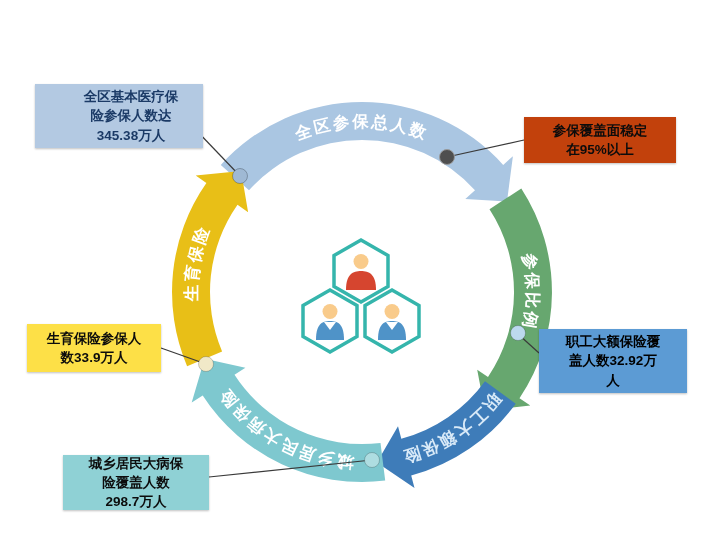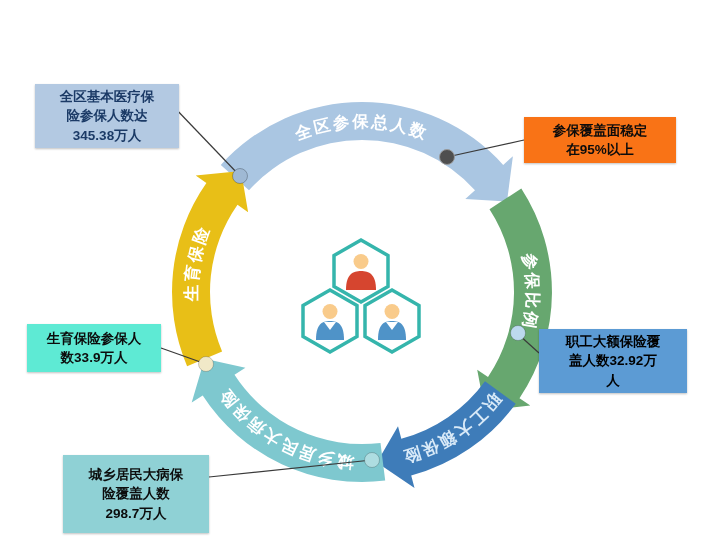--- a/index.html
+++ b/index.html
@@ -3,24 +3,24 @@
 <meta charset="utf-8">
 <style>
   html,body{margin:0;padding:0;background:#fff;}
   body{font-family:"Liberation Sans","DejaVu Sans",sans-serif;}
   .stage{position:relative;width:708px;height:547px;background:#fff;overflow:hidden;}
   .stage svg{position:absolute;left:0;top:0;}
   .arc-label{font-size:16.5px;font-weight:bold;letter-spacing:3px;dominant-baseline:central;}
   .callout{position:absolute;display:flex;align-items:center;justify-content:center;
            text-align:center;box-shadow:0 1px 2px rgba(0,0,0,.25);}
   .callout-text{white-space:pre-line;font-weight:bold;font-size:13.5px;line-height:1.42;}
-  .co-medical{left:35px;top:84px;width:144px;height:64px;}
+  .co-medical{left:35px;top:84px;width:144px;height:64px;padding-left:24px;}
   .co-coverage{left:524px;top:117px;width:152px;height:46px;}
   .co-employee{left:539px;top:329px;width:148px;height:64px;}
-  .co-resident{left:63px;top:455px;width:146px;height:78px;}
+  .co-resident{left:63px;top:455px;width:146px;height:55px;}
   .co-maternity{left:27px;top:324px;width:134px;height:48px;}
 </style>
 </head>
 <body>
 
 <div class="stage">
   <svg width="708" height="547" viewBox="0 0 708 547">
     <defs>
       <path id="tp-total" d="M241.1,171.1 A171,171 0 0 1 482.9,171.1" fill="none"></path>
       <path id="tp-ratio" d="M510.1,206.5 A171,171 0 0 1 510.1,377.5" fill="none"></path>
@@ -81,31 +81,31 @@
       <polygon points="386,322 398,322 392,330" fill="#ffffff"></polygon>
       <circle cx="392" cy="311.5" r="7.5" fill="#f9cb8b"></circle>
     </g>
   </svg>
 
   <div class="callout co-medical" style="background-color: rgb(179, 201, 226);">
     <span class="callout-text" style="color: rgb(27, 58, 102);">全区基本医疗保
 险参保人数达
 345.38万人</span>
   </div>
-  <div class="callout co-coverage" style="background-color: #f97316; justify-content: center;">
+  <div class="callout co-coverage" style="background-color: #c2410c; justify-content: center;">
     <span class="callout-text" style="color: rgb(12, 12, 12);">参保覆盖面稳定
 在95%以上</span>
   </div>
   <div class="callout co-employee" style="background-color: rgb(92, 155, 212);">
     <span class="callout-text" style="color: #000000;">职工大额保险覆
 盖人数32.92万
 人</span>
   </div>
   <div class="callout co-resident" style="background-color: rgb(143, 209, 213);">
     <span class="callout-text" style="color: rgb(12, 12, 12);">城乡居民大病保
 险覆盖人数
 298.7万人</span>
   </div>
-  <div class="callout co-maternity" style="background-color: #5eead4;">
+  <div class="callout co-maternity" style="background-color: #fde047;">
     <span class="callout-text" style="color: rgb(12, 12, 12);">生育保险参保人
 数33.9万人</span>
   </div>
 </div>
 
 </body></html>

